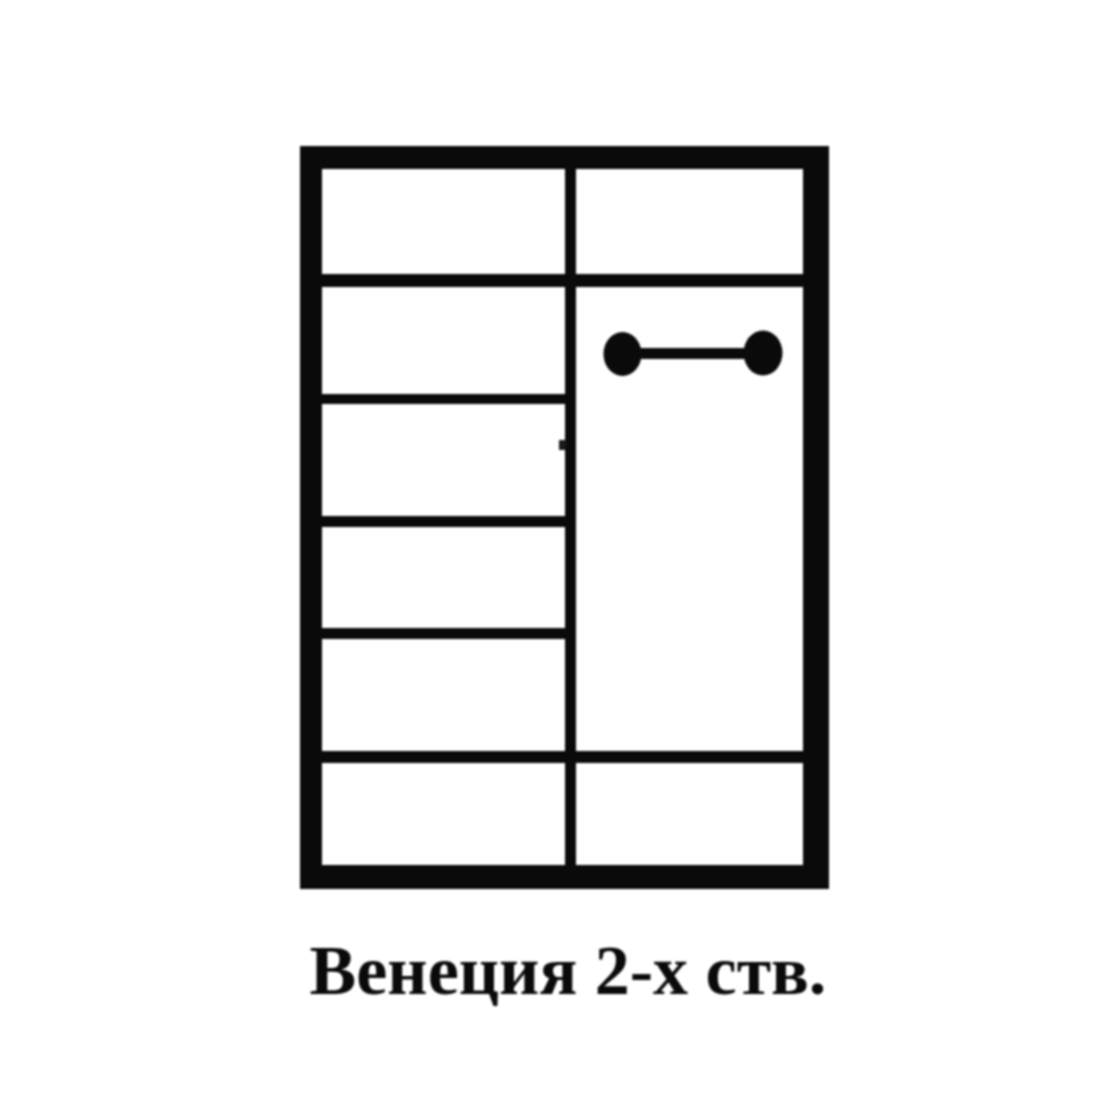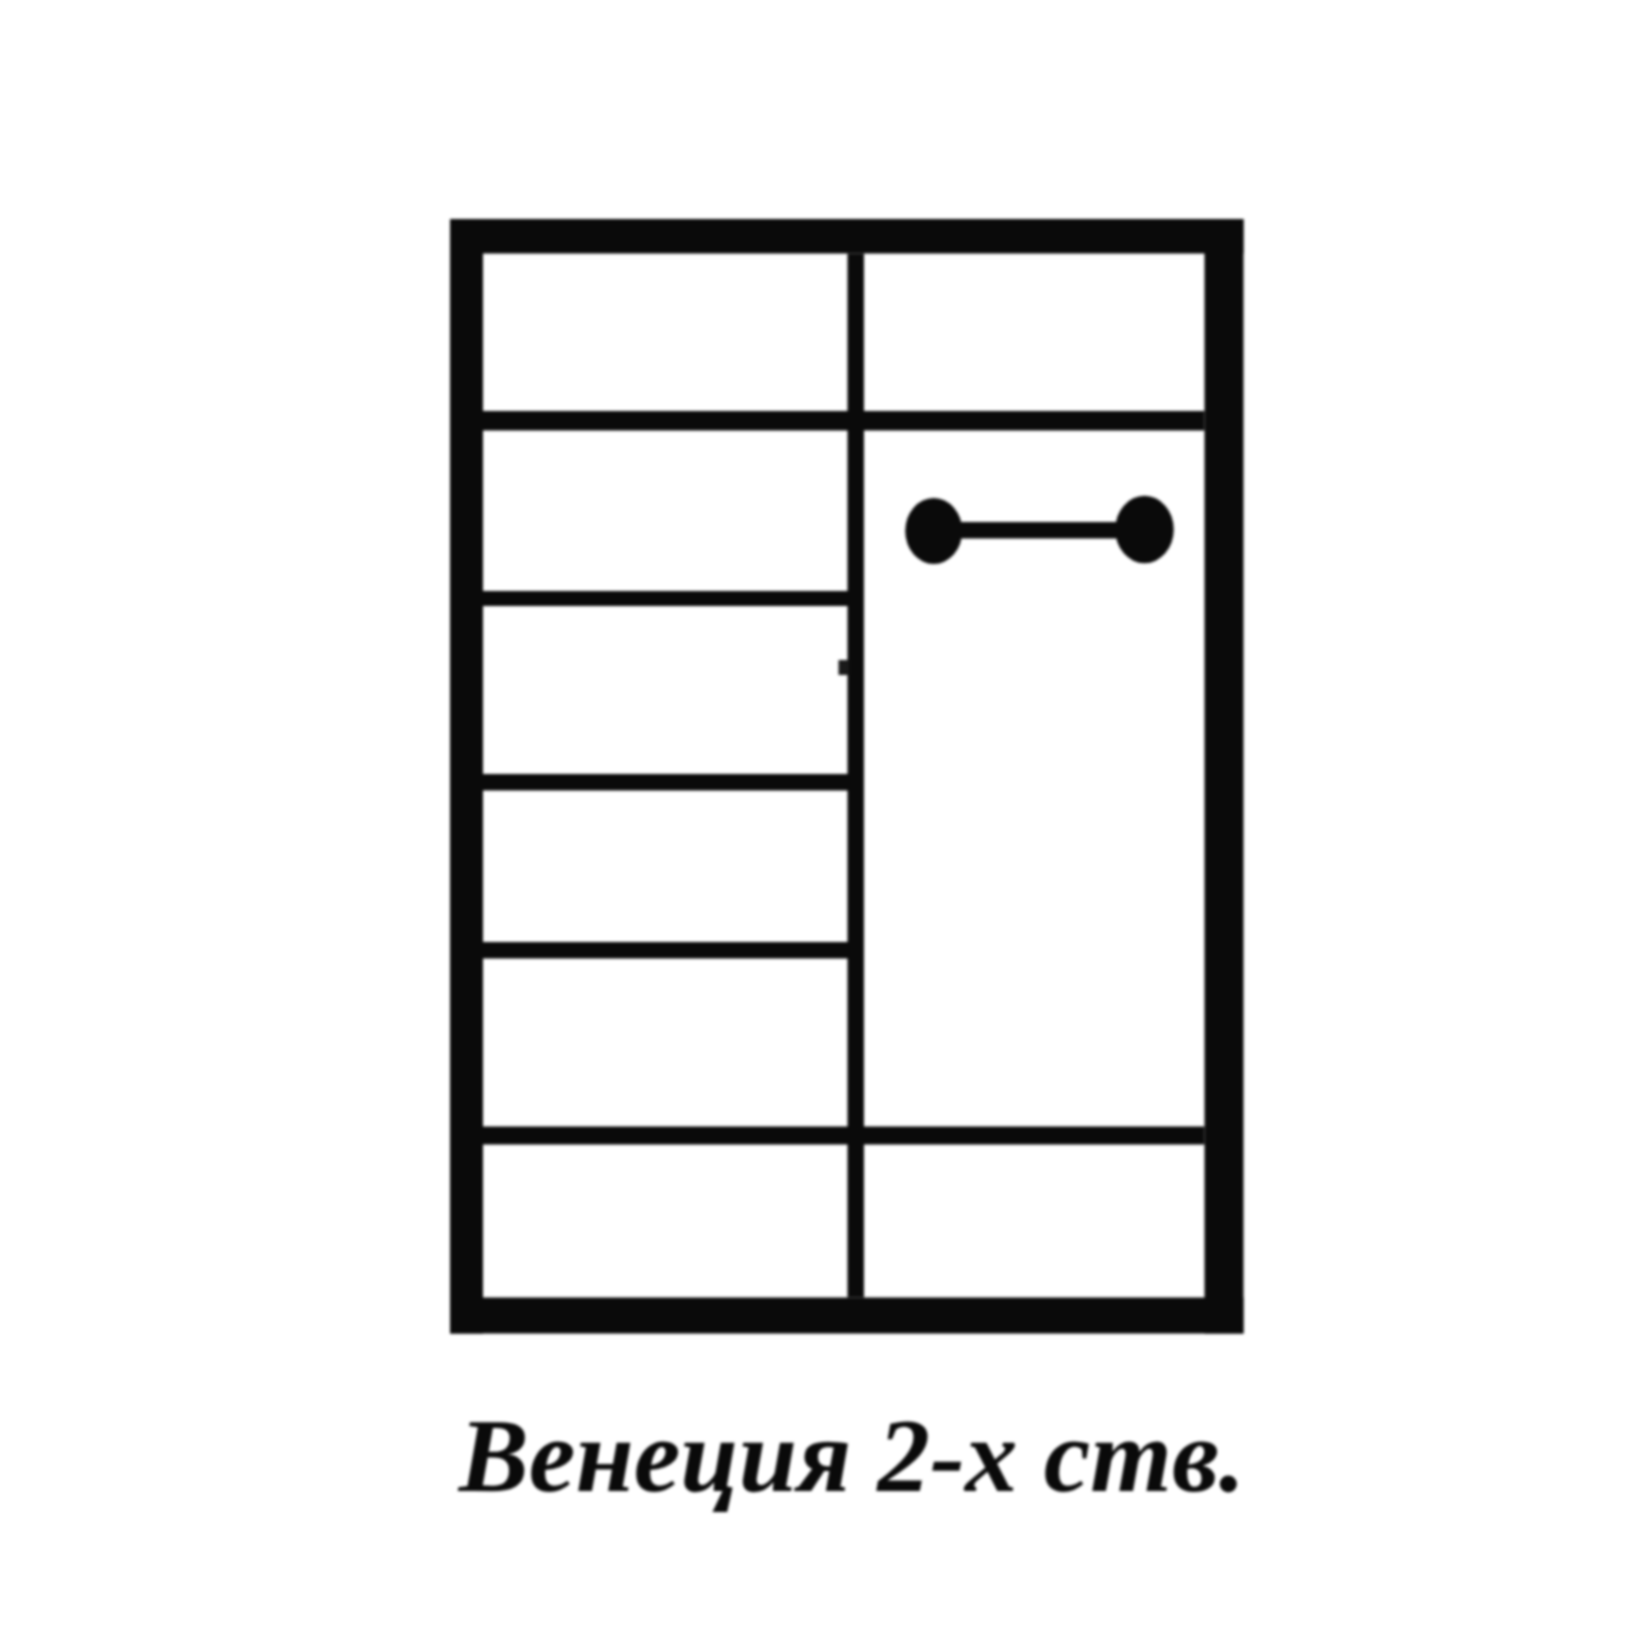--- a/index.html
+++ b/index.html
@@ -1,16 +1,16 @@
 <!DOCTYPE html>
 <html><head>
 <meta charset="utf-8">
 <style>
   html,body{margin:0;padding:0;background:#ffffff;}
-  .page{position:relative;width:944px;height:1100px;background:#ffffff;overflow:hidden;font-style:italic;}
+  .page{position:relative;width:944px;height:1100px;background:#ffffff;overflow:hidden;}
   svg{position:absolute;left:0;top:0;filter:blur(0.9px);}
 </style>
 </head>
 <body>
 <div class="page">
 <svg width="1100" height="1100" viewBox="0 0 1100 1100">
 
   <rect x="0" y="0" width="1100" height="1100" fill="#ffffff"></rect>
 
   <rect x="300" y="146" width="529" height="23" fill="#0a0a0a"></rect>

